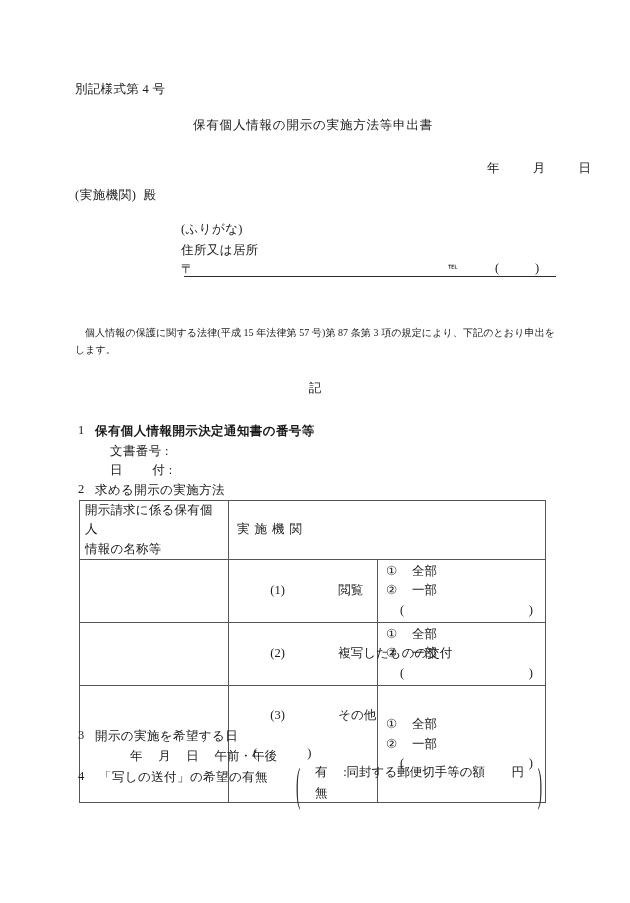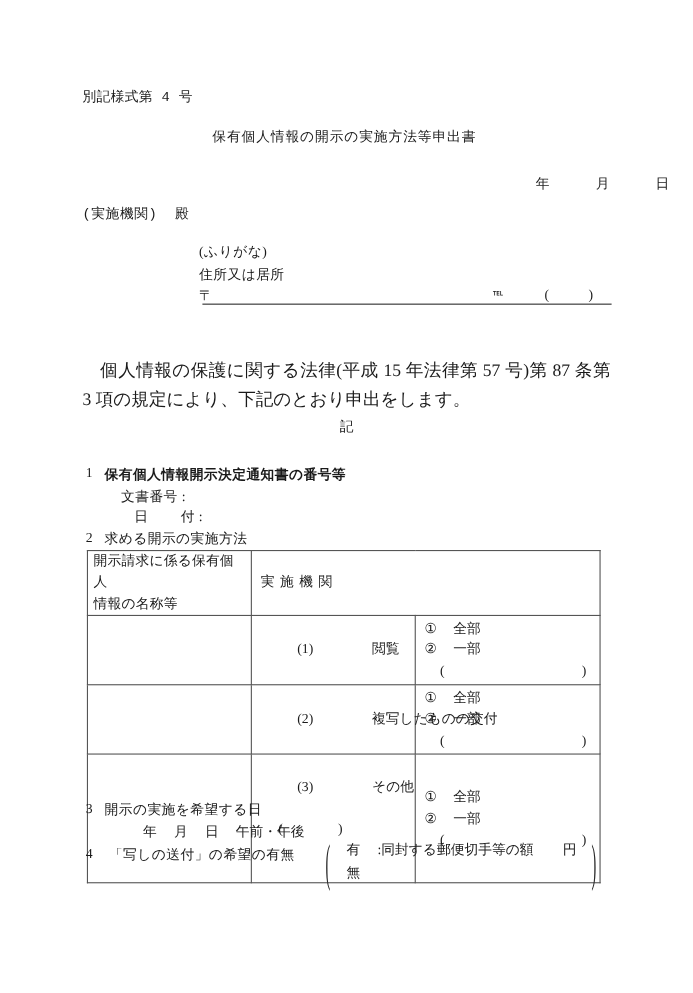--- a/index.html
+++ b/index.html
@@ -15,21 +15,21 @@
     color: #1a1a1a;
     font-size: 12.5px;
     overflow: hidden;
   }
   .page {
     position: absolute;
     inset: 0;
   }
 
   
-  .abs { position: absolute; white-space: pre; line-height: 1; font-family: Liberation Mono, monospace; }
+  .abs { position: absolute; white-space: pre; line-height: 1; }
 
   
   #form-code      { left: 75px;  top: 83px;  font-size: 12.5px; letter-spacing: .3px; }
   #doc-title      { left: 0;     top: 119px; width: 626px; text-align: center; font-size: 12.5px; letter-spacing: .8px; }
   #date-line-top  { left: 487px; top: 162px; font-size: 12.5px; letter-spacing: 9px; }
   #agency-line    { left: 75px;  top: 189px; font-size: 12.5px; letter-spacing: .5px; }
 
   
   .app-block { position: absolute; left: 181px; top: 221px; width: 375px; }
   .app-row { position: relative; height: 19px; }
@@ -45,35 +45,35 @@
   #tel-mark      { position: absolute; left: 267px; top: 0; font-size: 11.5px; }
   #paren-open    { position: absolute; left: 314px; top: 0; font-size: 12.5px; }
   #paren-close   { position: absolute; left: 354px; top: 0; font-size: 12.5px; }
 
   
   #statement {
     position: absolute;
     left: 75px;
     top: 325px;
     width: 480px;
-    font-size: 16px;
+    font-size: 10px;
     line-height: 1.65;
     text-align: justify;
   }
   #statement .indent { padding-left: 1em; }
   #ki-mark { position: absolute; left: 0; top: 380px; width: 630px; text-align: center; font-size: 12.5px; }
 
   
   .item-num  { position: absolute; font-size: 12.5px; }
   .item-text { position: absolute; font-size: 12.5px; letter-spacing: .4px; white-space: pre; }
 
   #item1-num  { left: 78px;  top: 423px; }
   #item1-text { left: 95px;  top: 423px; font-weight: bold; }
   #item1-sub1 { left: 110px; top: 443px; }
-  #item1-sub2 { left: 110px; top: 462px; margin-left: 12px; }
+  #item1-sub2 { left: 110px; top: 462px; }
   #item2-num  { left: 78px;  top: 482px; }
   #item2-text { left: 95px;  top: 482px; }
 
   #item3-num  { left: 78px;  top: 728px; }
   #item3-text { left: 95px;  top: 728px; }
   #item3-date { left: 130px; top: 748px; letter-spacing: 0; }
   #item4-num  { left: 78px;  top: 769px; }
   #item4-text { left: 99px;  top: 769px; }
 
   

